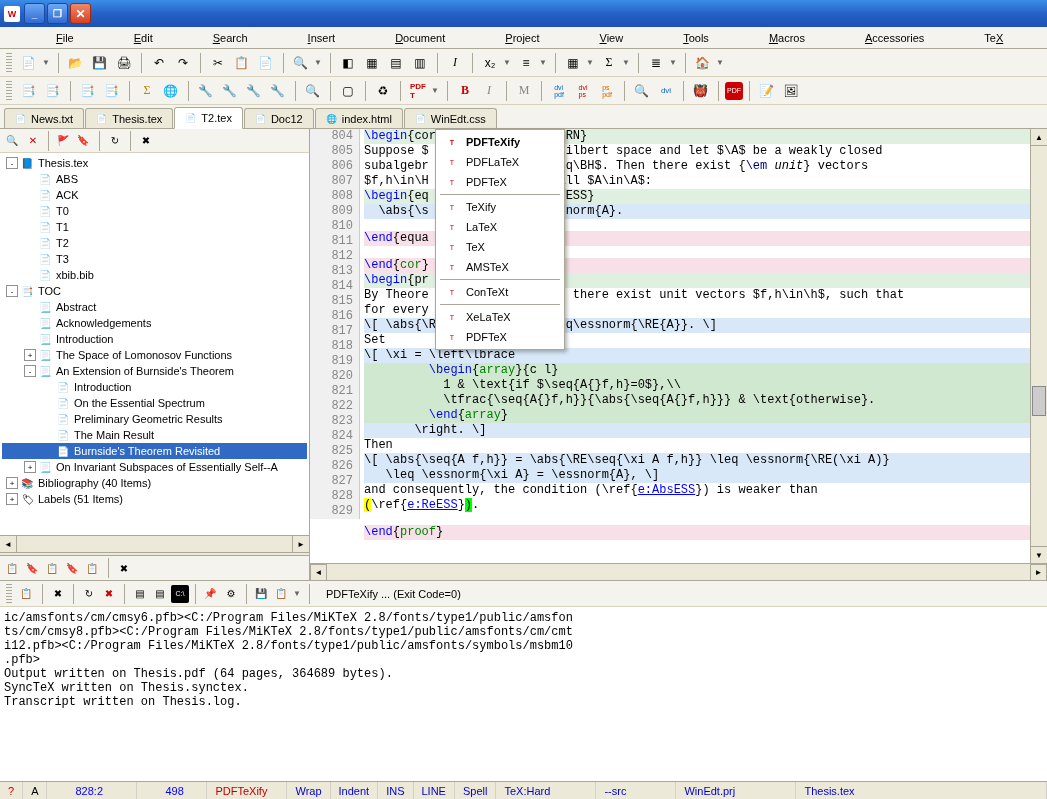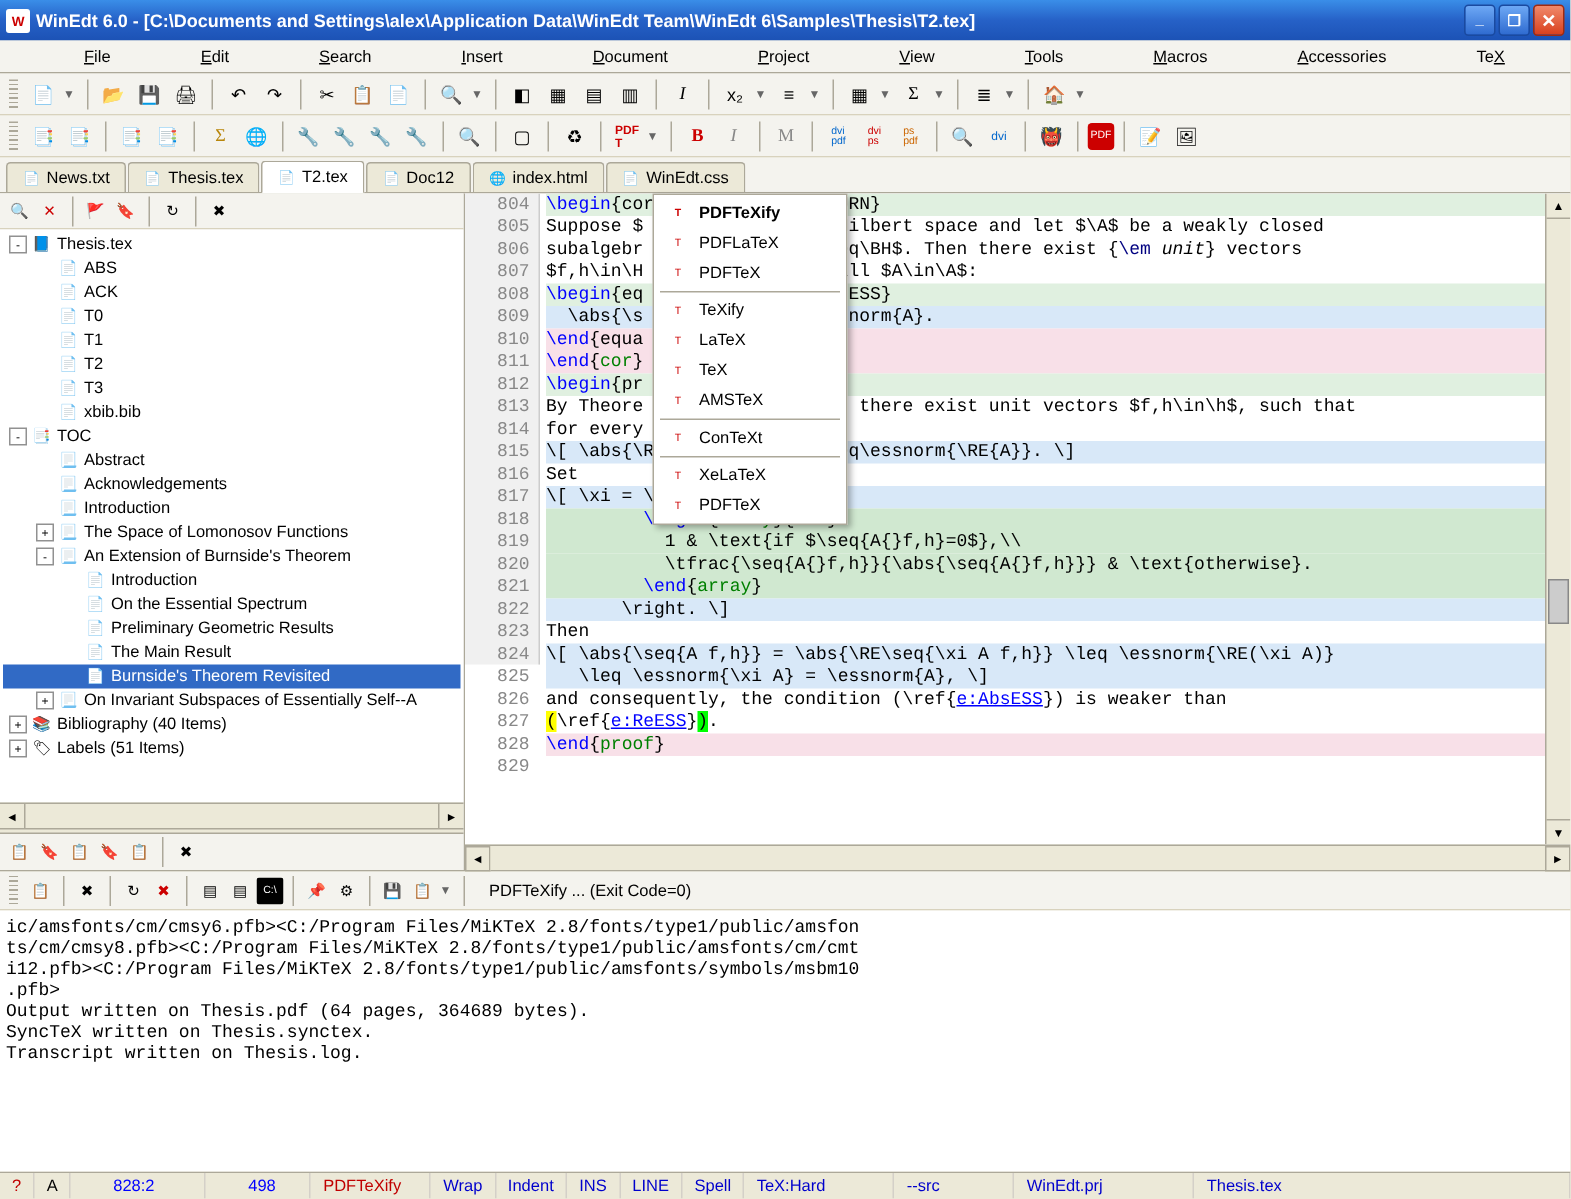--- a/index.html
+++ b/index.html
@@ -55,21 +55,21 @@
 .gutter { position:absolute; left:0; top:0; width:50px; background:#f0f0f0; border-right:1px solid #ccc; text-align:right; padding-right:6px; color:#888; font-family:'Courier New',monospace; font-size:12px; line-height:15px;}
 .code { margin-left:50px; font-family:'Courier New',monospace; font-size:12px; line-height:15px; white-space:pre; padding-left:4px;}
 .code .kw-begin { color:#0000ff;}
 .code .kw-env { color:#008000;}
 .code .kw-ref { color:#0000ff; text-decoration:underline;}
 .code .high-y { background:#ffff00;}
 .code .high-g { background:#00ff00;}
 .code .bg-green { background:#d0e8d0;}
 .code .bg-blue { background:#d8e8f8;}
 .code .bg-lgreen { background:#e0f0e0;}
-.code .bg-pink { background:#f8e0e8;}
+.code .bg-pink { background:#f8e0e8;margin-top:12px;}
 .editor-scrollbar-v { width:17px; background:#ece9d8; border-left:1px solid #aca899;}
 
 
 .dropdown-menu { position:absolute; left:435px; top:129px; width:130px; background:#fff; border:1px solid #aca899; box-shadow:2px 2px 4px rgba(0,0,0,0.3); z-index:100; padding:2px;}
 .dropdown-menu .dm-item { height:20px; display:flex; align-items:center; padding:0 6px; gap:6px; cursor:pointer; font-size:11px;}
 .dropdown-menu .dm-item.bold { font-weight:bold;}
 .dropdown-menu .dm-sep { height:1px; background:#aca899; margin:2px 2px;}
 .dropdown-menu .dm-icon { width:16px; height:16px; display:flex;align-items:center;justify-content:center; font-size:9px;}
 
 
@@ -90,21 +90,20 @@
 .editor-hscroll .track { flex:1; background:#ece9d8;}
 .editor-hscroll .btn { width:17px; height:17px; background:#ece9d8; border:1px solid #aca899; display:flex;align-items:center;justify-content:center; font-size:8px;}
 .ic-open{color:#d4a017;}
 .ic-save{color:#2a4ba0;}
 </style>
 </head>
 <body>
 
 <div class="titlebar">
   <div class="icon">W</div>
-  <div class="title">WinEdt 6.0 - [C:\Documents and Settings\alex\Application Data\WinEdt Team\WinEdt 6\Samples\Thesis\T2.tex]</div>
   <div class="winbtns">
     <div class="winbtn">_</div>
     <div class="winbtn">❐</div>
     <div class="winbtn close">✕</div>
   </div>
 </div>
 
 <div class="menubar">
   <div class="menuitem"><span class="u">F</span><span>ile</span></div>
   <div class="menuitem"><span class="u">E</span>dit</div>
@@ -404,21 +403,21 @@
       <div class="lp-btn" style="color:#080;">🔖</div>
       <div class="lp-btn">📋</div>
       <div class="tb-sep"></div>
       <div class="lp-btn">✖</div>
     </div>
   </div>
 
   <div class="editor-area">
     <div style="flex:1;display:flex;overflow:hidden;">
       <div class="editor-scroll" style="flex:1;position:relative;">
-        <div class="gutter" id="gutter" style="height: 314px;">804
+        <div class="gutter" id="gutter" style="height: 390px;">804
 805
 806
 807
 808
 809
 810
 811
 812
 813
 814

